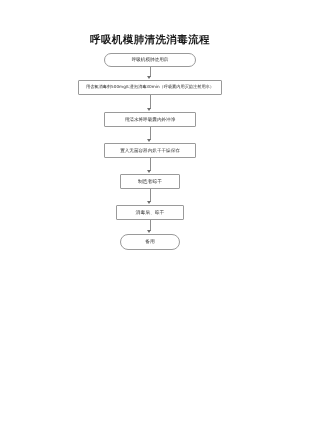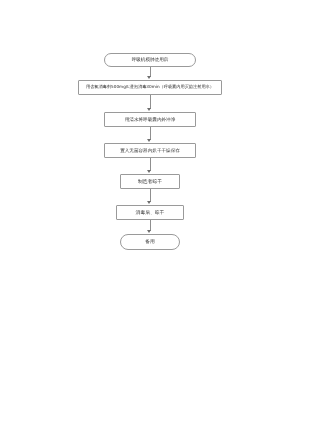--- a/index.html
+++ b/index.html
@@ -119,20 +119,21 @@
   #a5 { top: 201.2px; }
 
   #c6 { top: 220px;  height: 10.5px; }
   #a6 { top: 230.2px; }
 </style>
 </head>
 <body>
 
 <div id="page">
 
+  <div class="doc-title">呼吸机模肺清洗消毒流程</div>
 
   <div class="node terminator" id="n-start">
     <span class="txt">呼吸机模肺使用后</span>
   </div>
 
   <div class="conn" id="c1"></div>
   <div class="arrowhead" id="a1"></div>
 
   <div class="node process" id="n-soak">
     <span class="txt">用含氯消毒剂500mg/L浸泡消毒30min（呼吸囊内用灭菌注射用水）</span>

